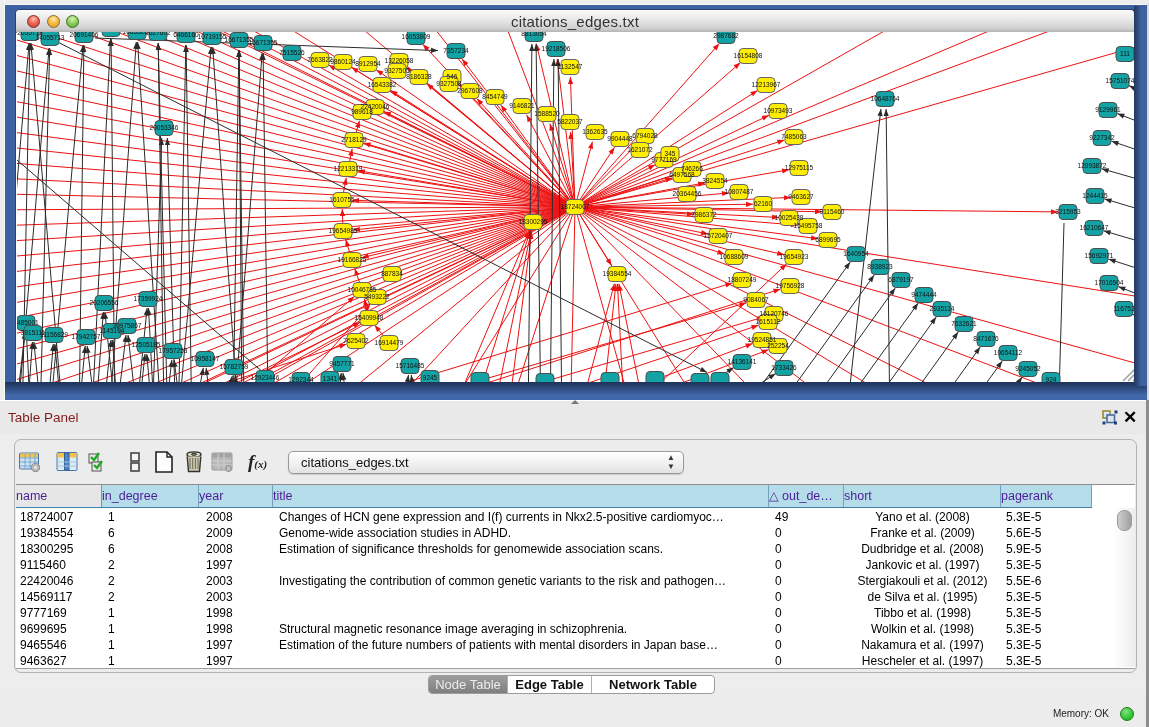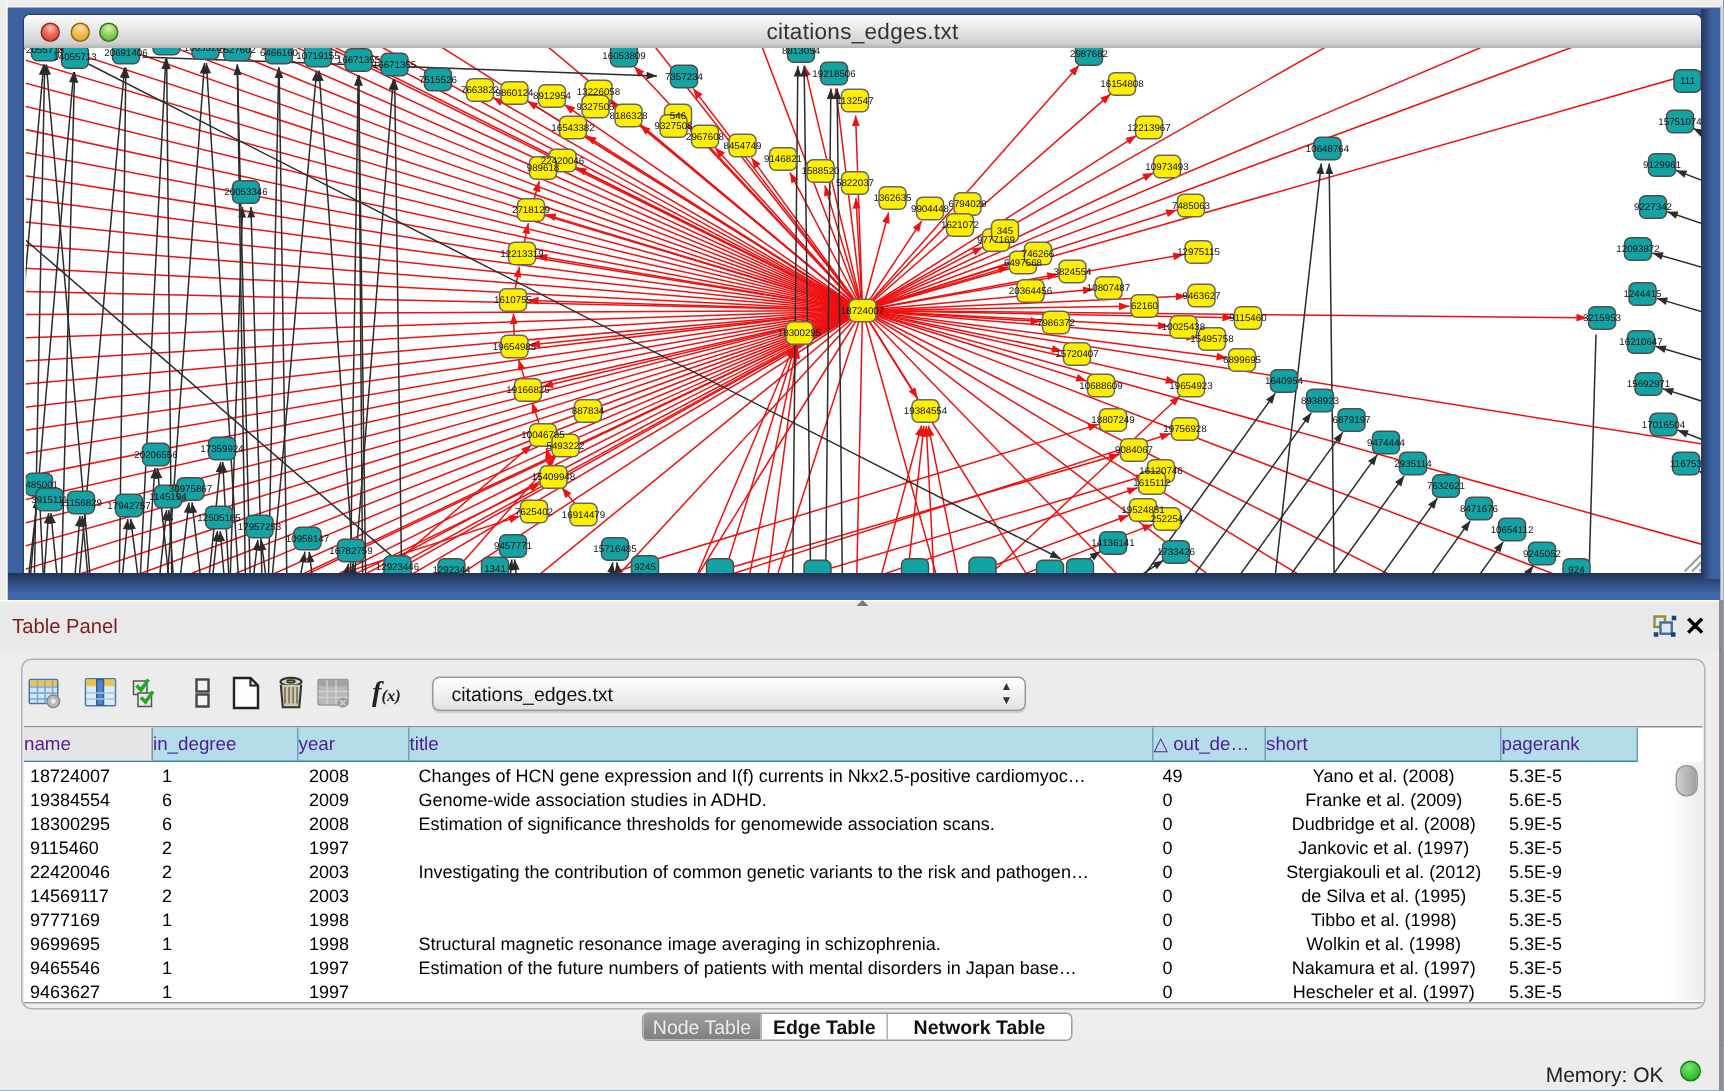--- a/index.html
+++ b/index.html
@@ -47,21 +47,21 @@
 #vsb{position:absolute;left:1097px;top:23px;width:22px;height:159px;background:linear-gradient(90deg,#ffffff,#ededed)}
 #vsb-thumb{position:absolute;left:3.5px;top:2px;width:13px;height:19px;background:linear-gradient(90deg,#cfcfcf,#9f9f9f);border-radius:7px;border:1px solid #9a9a9a}
 
 #tabs{position:absolute;left:428px;top:675px;height:17px;border:1px solid #9c9c9c;border-radius:4px;overflow:hidden;background:#fff}
 .tab{display:inline-block;height:17px;line-height:17px;font-size:13px;font-weight:700;padding:0;text-align:center;vertical-align:top}
 #tab1{width:78px;background:linear-gradient(#9d9d9d,#7f7f7f);color:#ececec;font-weight:400}
 #tab2{width:83px;color:#111;border-left:1px solid #b0b0b0}
 #tab3{width:122px;color:#111;border-left:1px solid #b0b0b0}
 
 #status{position:absolute;left:0;top:694px;width:1149px;height:33px;background:#ececec}
-#mem{position:absolute;right:40px;top:14px;font-size:14px;color:#222}
+#mem{position:absolute;right:40px;top:14px;font-size:10px;color:#222}
 #dot{position:absolute;left:1120px;top:13px;width:12px;height:12px;border-radius:50%;background:radial-gradient(circle at 40% 30%,#7fe07f,#2cc32c 65%,#21b321);border:1.5px solid #1c7a1c}
 #rightstrip-bot{position:absolute;left:1146px;top:400px;width:3px;height:327px;background:#8d8d8d}
 #leftstrip{position:absolute;left:0;top:0;width:4px;height:400px;background:#ededed;border-right:1px solid #fbfbf8}
 </style></head>
 <body>
 <div id="app">
   <div id="blue"></div>
   <div id="winshadow"></div>
   <div id="botgrad"></div>
   <div id="rightgrad"></div>
@@ -844,21 +844,21 @@
           <span class="c5">Jankovic et al. (1997)</span>
           <span class="c6">5.3E-5</span>
         </div>
 <div class="tr" style="top:88px">
           <span class="c0">22420046</span>
           <span class="c1">2</span>
           <span class="c2">2003</span>
           <span class="c3">Investigating the contribution of common genetic variants to the risk and pathogen…</span>
           <span class="c4">0</span>
           <span class="c5">Stergiakouli et al. (2012)</span>
-          <span class="c6">5.5E-9</span>
+          <span class="c6">5.5E-6</span>
         </div>
 <div class="tr" style="top:104px">
           <span class="c0">14569117</span>
           <span class="c1">2</span>
           <span class="c2">2003</span>
           <span class="c4">0</span>
           <span class="c5">de Silva et al. (1995)</span>
           <span class="c6">5.3E-5</span>
         </div>
 <div class="tr" style="top:120px">

